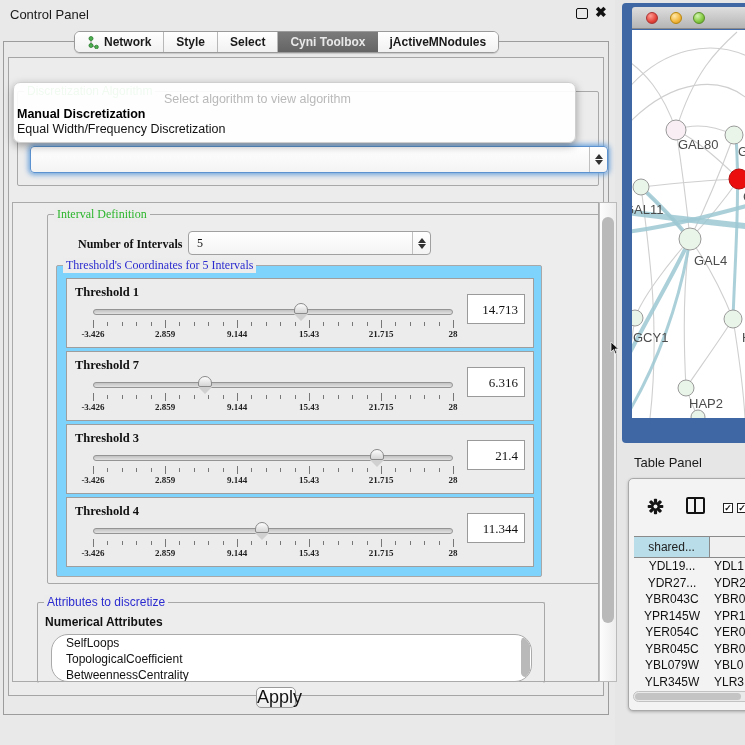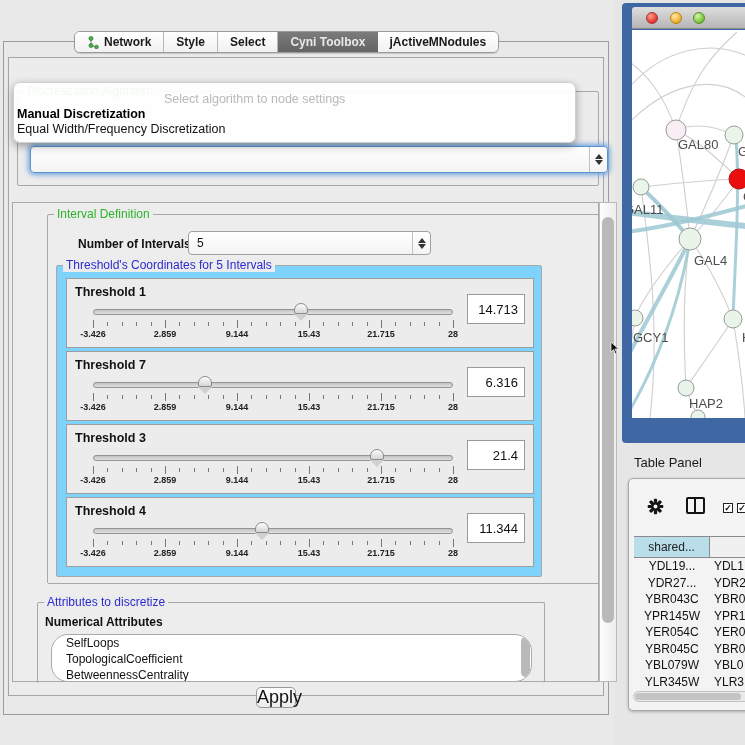--- a/index.html
+++ b/index.html
@@ -93,39 +93,44 @@
   .gc-2 { width:60px; padding-left:4px; }
   .hscroll { position:absolute; left:4px; top:212px; width:125px; height:11px; background:#eaeaea; border:1px solid #c2c2c2; border-radius:6px; }
   .hthumb { position:absolute; left:1px; top:1px; width:106px; height:7px; background:#c4c4c4; border-radius:4px; }
 
   .cursor { position:absolute; left:610px; top:341px; z-index:99; }
 </style>
 </head>
 <body>
 
 <div class="control-panel">
+  <div class="cp-titlebar">
+    <span class="cp-title">Control Panel</span>
+    <span class="cp-float"></span>
+    <span class="cp-close">✖</span>
+  </div>
 
   <div class="outer-panel">
     <div class="inner-panel">
 
       <div class="group" style="left:8px; top:33px; width:582px; height:95px;">
         <span class="group-title t-green">Discretization Algorithm</span>
         <div class="combo algo-combo">
           <span class="combo-text"></span>
           <span class="combo-spin">
               <span class="arr-up"></span>
               <span class="arr-dn"></span>
             </span>
         </div>
       </div>
 
 
       <div class="viewport">
 
-        <div class="group" style="left:34px; top:11px; width:568px; height:370px;">
+        <div class="group" style="left:34px; top:11px; width:568px; height:370px;font-family:Liberation Serif, serif;">
           <span class="group-title t-green">Interval Definition</span>
 
           <span class="num-label" style="left:30px; top:22px;">Number of Intervals</span>
           <div class="combo" style="left:140px; top:16px; width:243px; height:24px;">
             <span class="combo-text">5</span>
             <span class="combo-spin">
                 <span class="arr-up"></span>
                 <span class="arr-dn"></span>
               </span>
           </div>
@@ -345,21 +350,21 @@
       </div>
     <div class="seg sel">
         <span>Cyni Toolbox</span>
       </div>
     <div class="seg">
         <span>jActiveMNodules</span>
       </div>
   </div>
 
   <div class="popup">
-    <div class="popup-row popup-placeholder">Select algorithm to node settings</div>
+    <div class="popup-row popup-placeholder">Select algorithm to view algorithm</div>
     <div class="popup-row popup-bold">Manual Discretization</div>
     <div class="popup-row">Equal Width/Frequency Discretization</div>
   </div>
 </div>
 
 <div class="net-window">
   <div class="net-titlebar">
     <span class="light l-red"></span>
     <span class="light l-yellow"></span>
     <span class="light l-green"></span>

